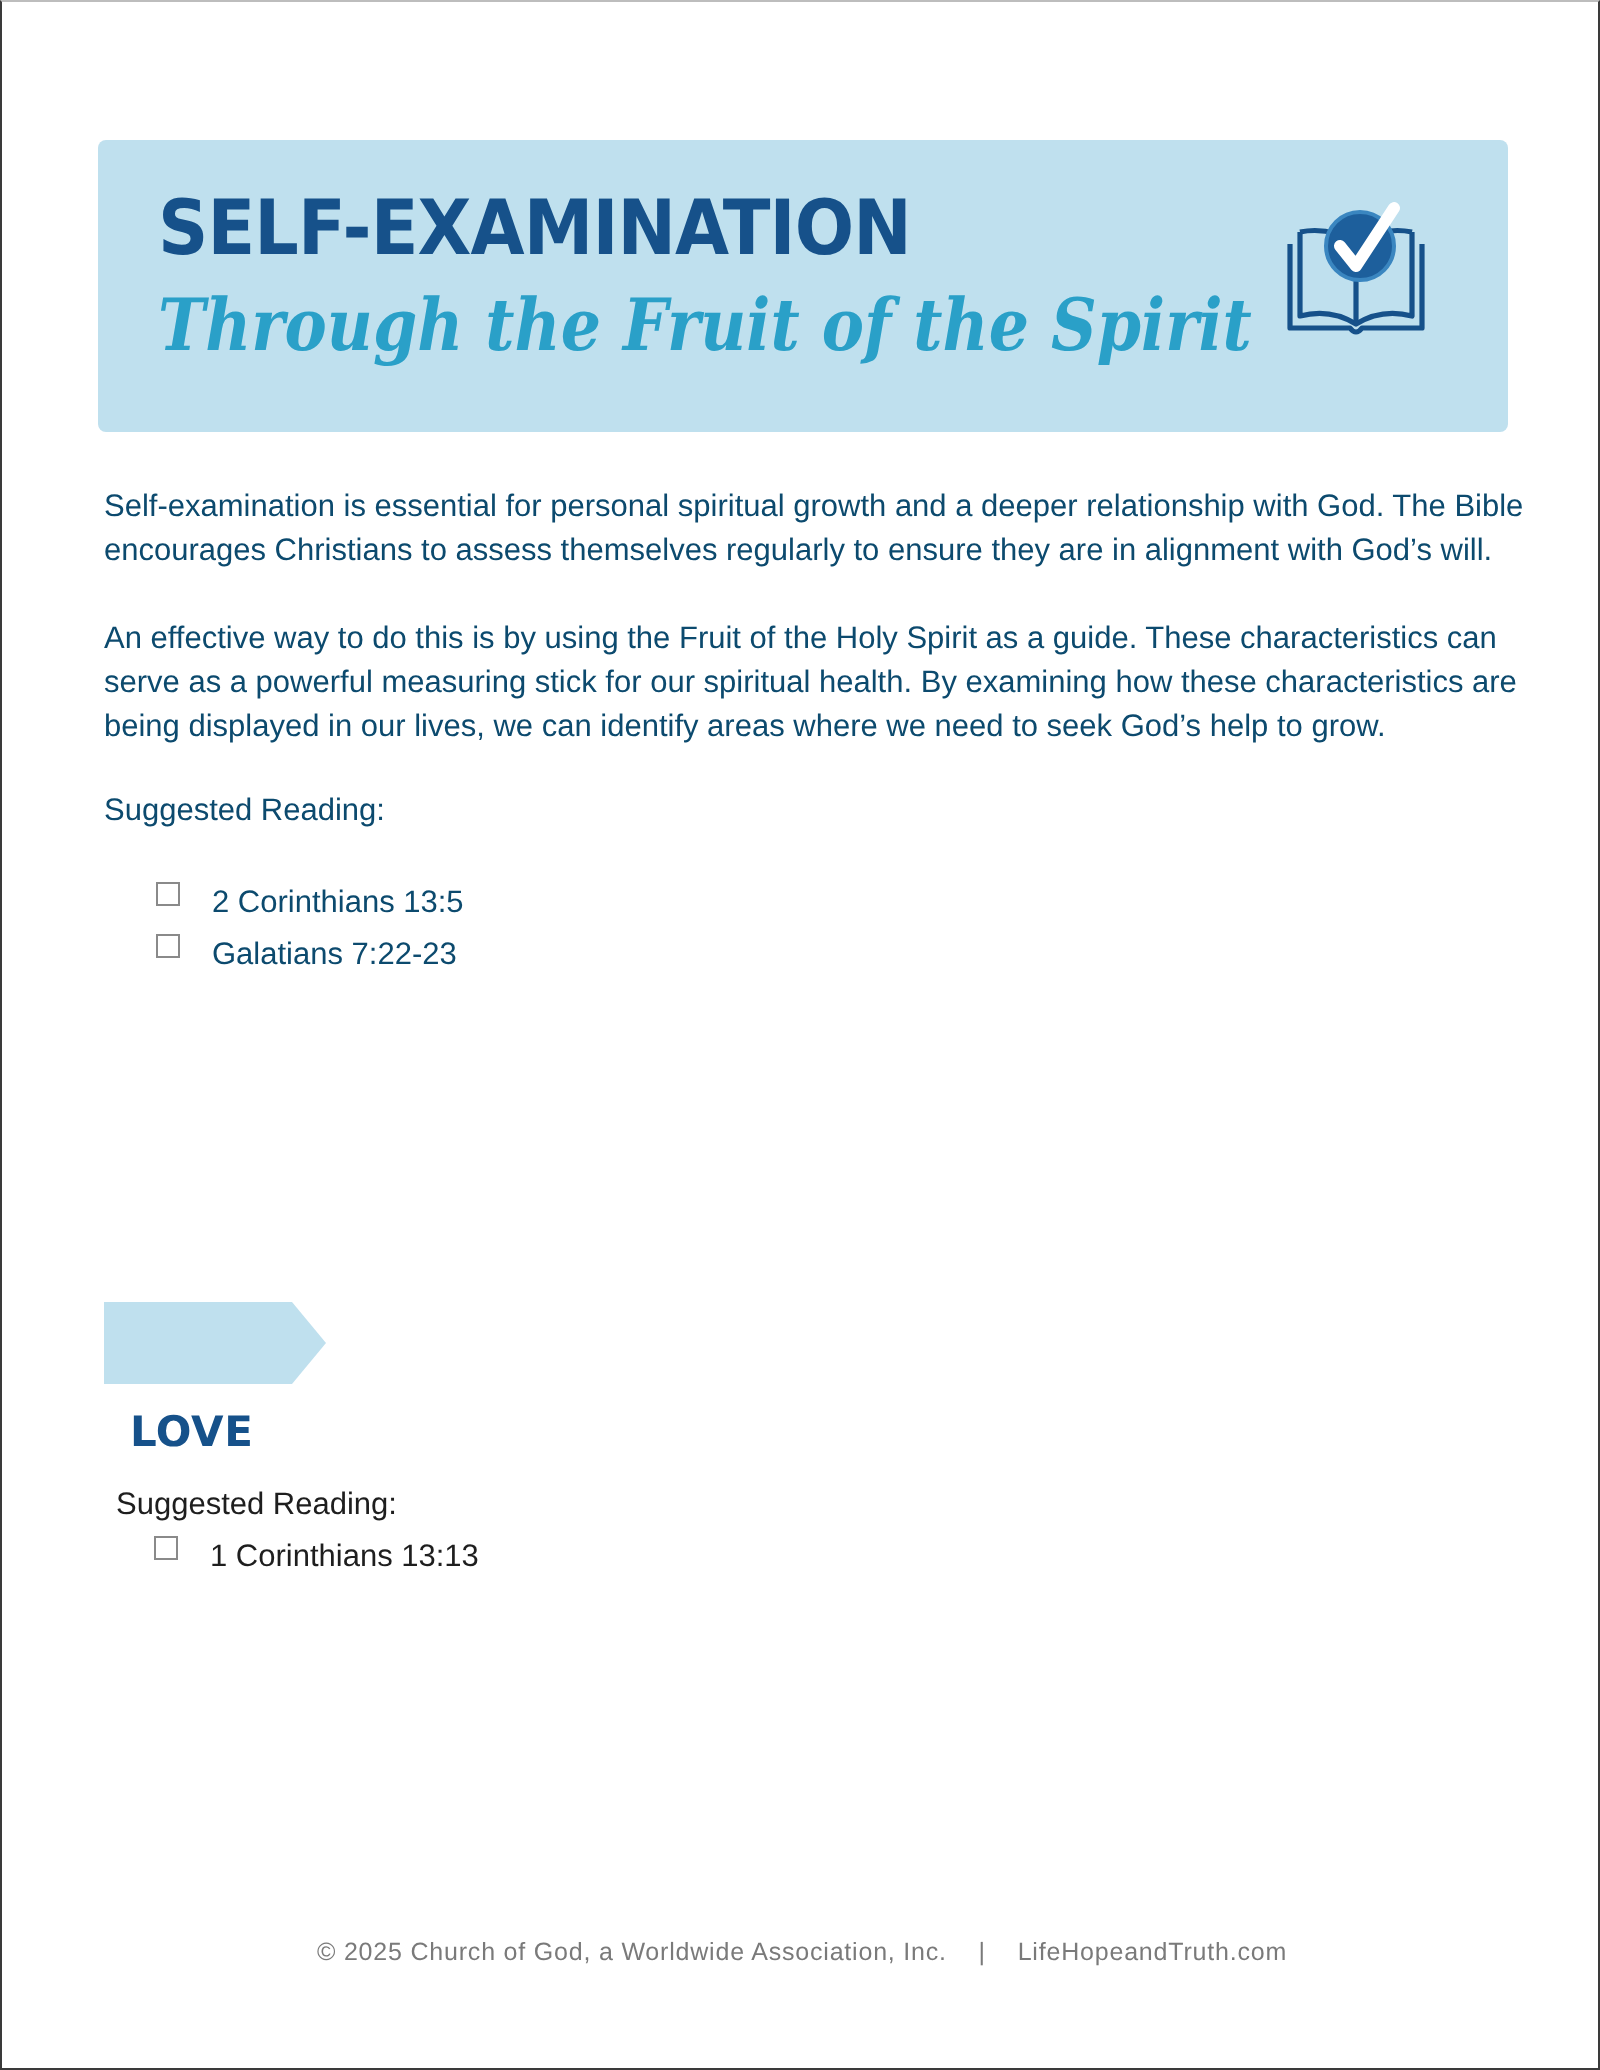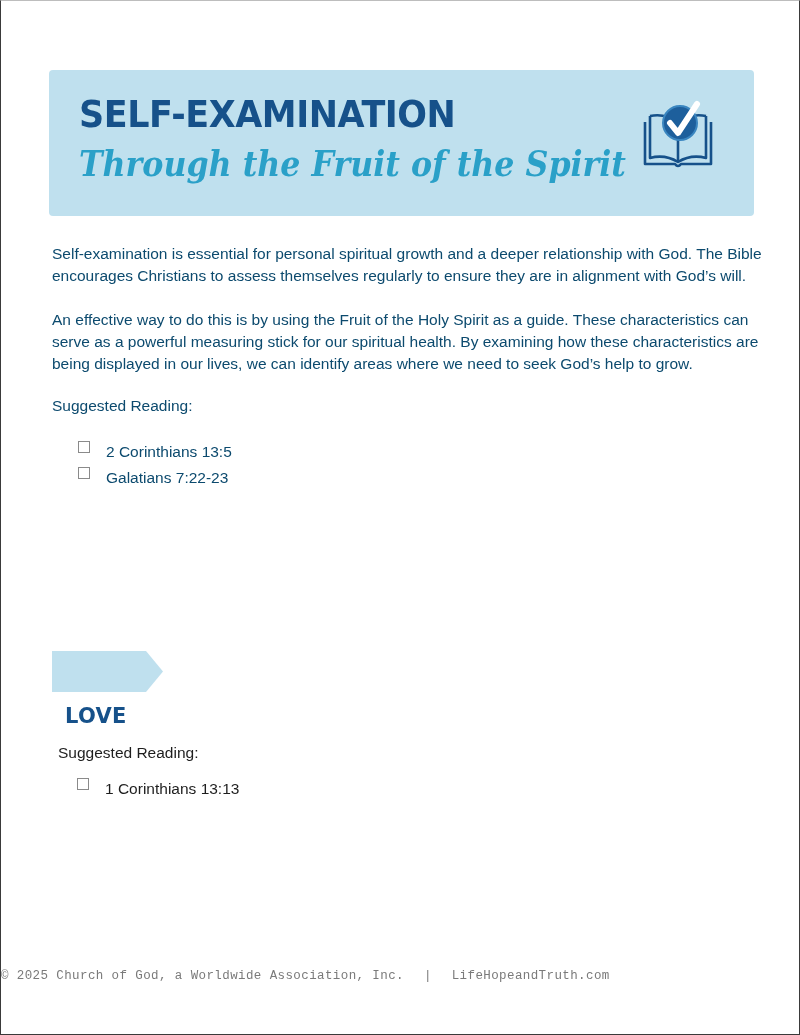--- a/index.html
+++ b/index.html
@@ -103,27 +103,27 @@
     margin-top: 45px;
   }
   .love-content {
     position: absolute;
     left: 57px; top: 719px;
     width: 700px;
     font-size: 15.5px;
     line-height: 22px;
   }
   .love-content p { margin: 0; }
-  .love-content .checklist { margin-top: 14px; padding-left: 19px; }
+  .love-content .checklist { margin-top: 4px; padding-left: 19px; }
   .footer {
     position: absolute;
     left: 0; top: 968px;
     width: 800px;
-    text-align: left;
-    font-family: Liberation Mono, monospace;
+    text-align: center;
+    font-family: Liberation Sans, sans-serif;
     font-size: 12.5px;
     color: #7a7a7a;
     letter-spacing: 0.4px;
   }
   .footer .sep { margin: 0 12px; }
 </style>
 </head>
 <body>
 
 <div class="page">

